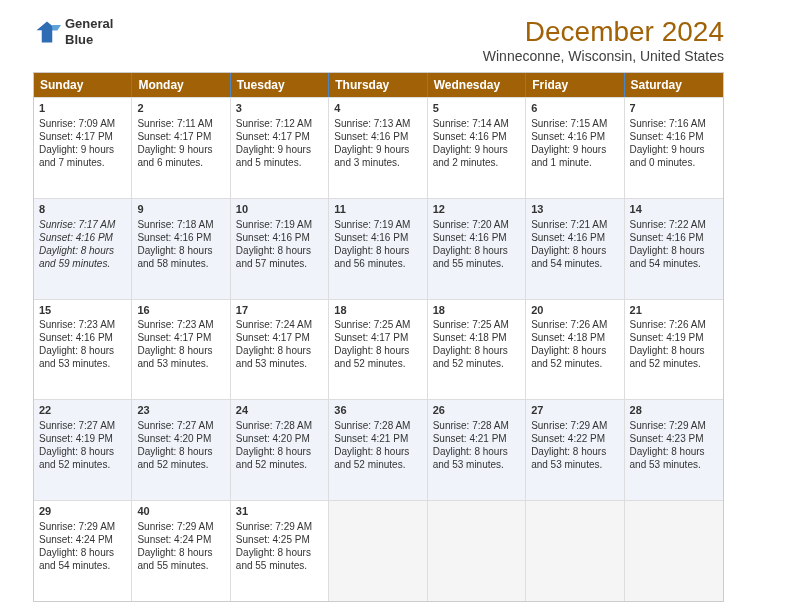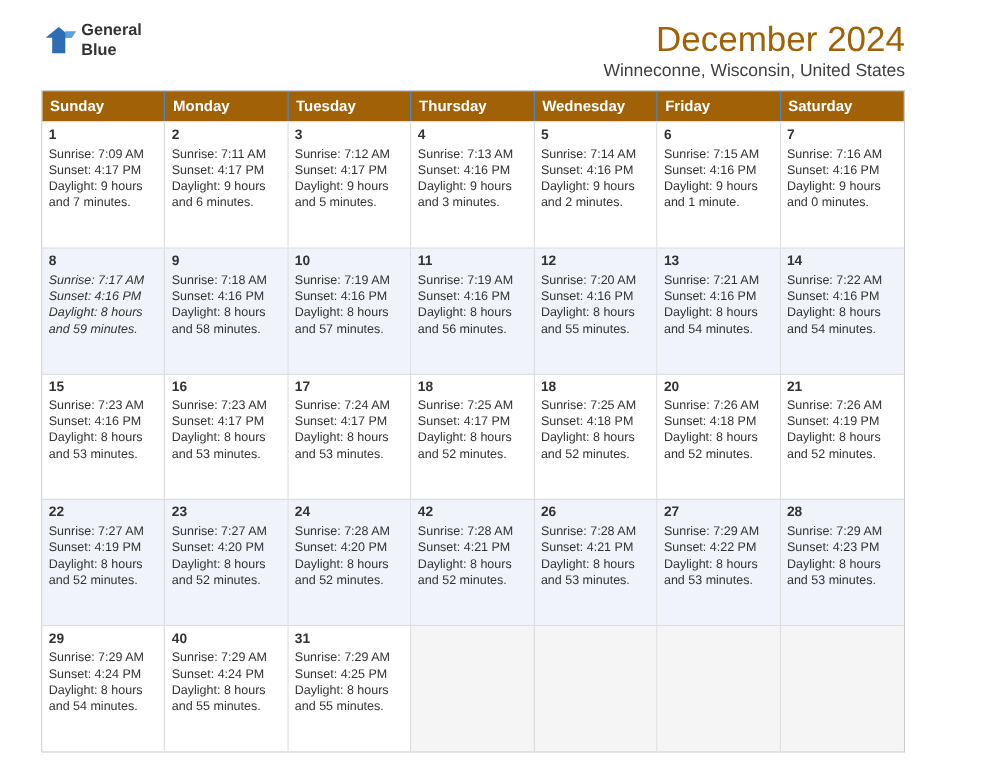--- a/index.html
+++ b/index.html
@@ -280,21 +280,21 @@
 Sunset: 4:20 PM
 Daylight: 8 hours and 52 minutes.</div>
           </div>
           <div class="cal-cell alt-row">
             <div class="day-num">24</div>
             <div class="cell-text" style="white-space: pre-line;">Sunrise: 7:28 AM
 Sunset: 4:20 PM
 Daylight: 8 hours and 52 minutes.</div>
           </div>
           <div class="cal-cell alt-row">
-            <div class="day-num">42</div>
+            <div class="day-num">36</div>
             <div class="cell-text" style="white-space: pre-line;">Sunrise: 7:28 AM
 Sunset: 4:21 PM
 Daylight: 8 hours and 52 minutes.</div>
           </div>
           <div class="cal-cell alt-row">
             <div class="day-num">26</div>
             <div class="cell-text" style="white-space: pre-line;">Sunrise: 7:28 AM
 Sunset: 4:21 PM
 Daylight: 8 hours and 53 minutes.</div>
           </div>

